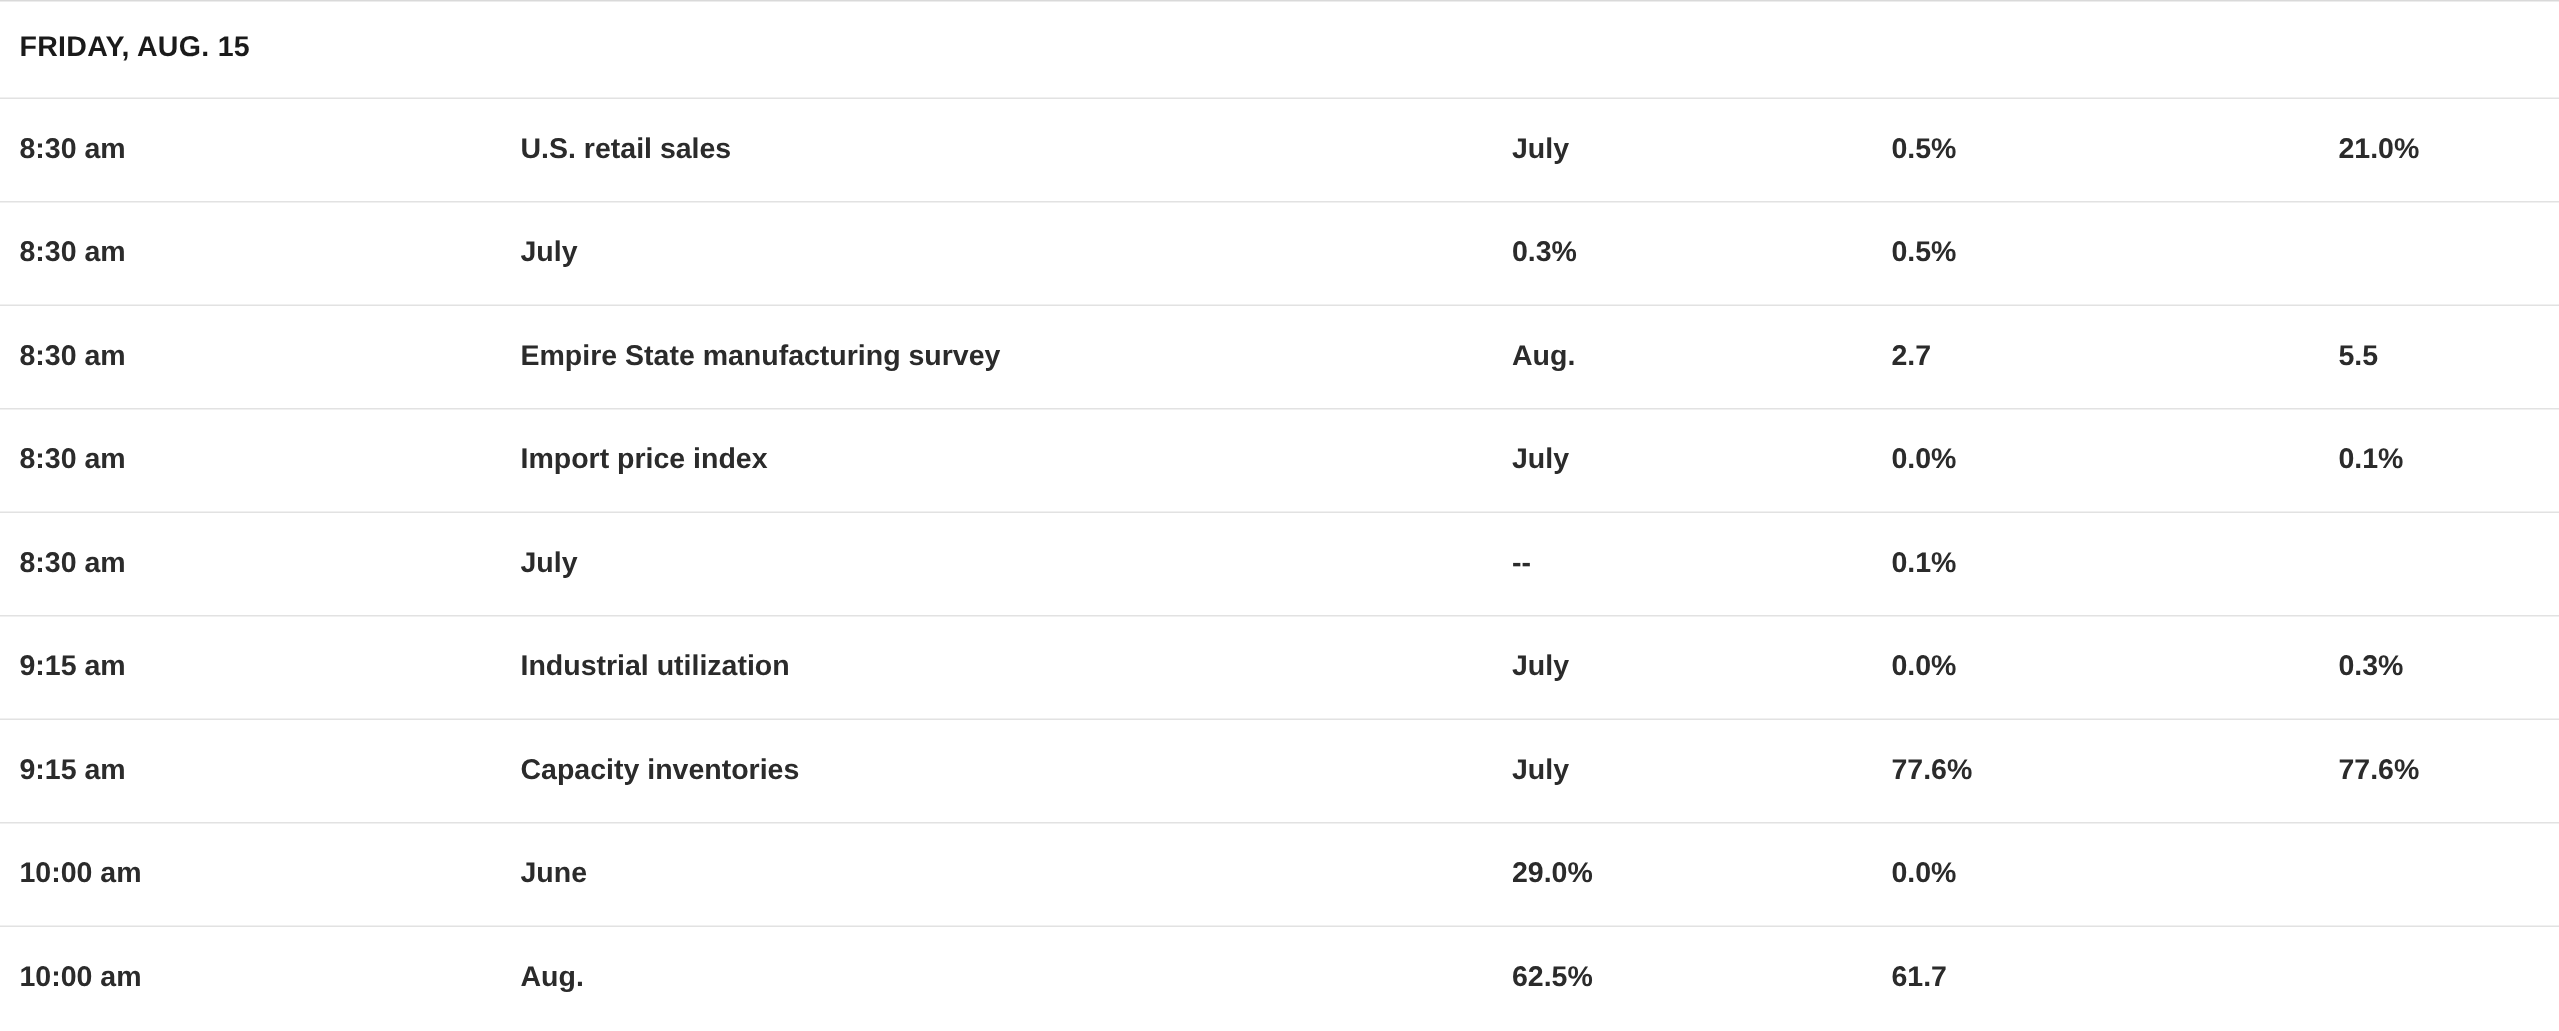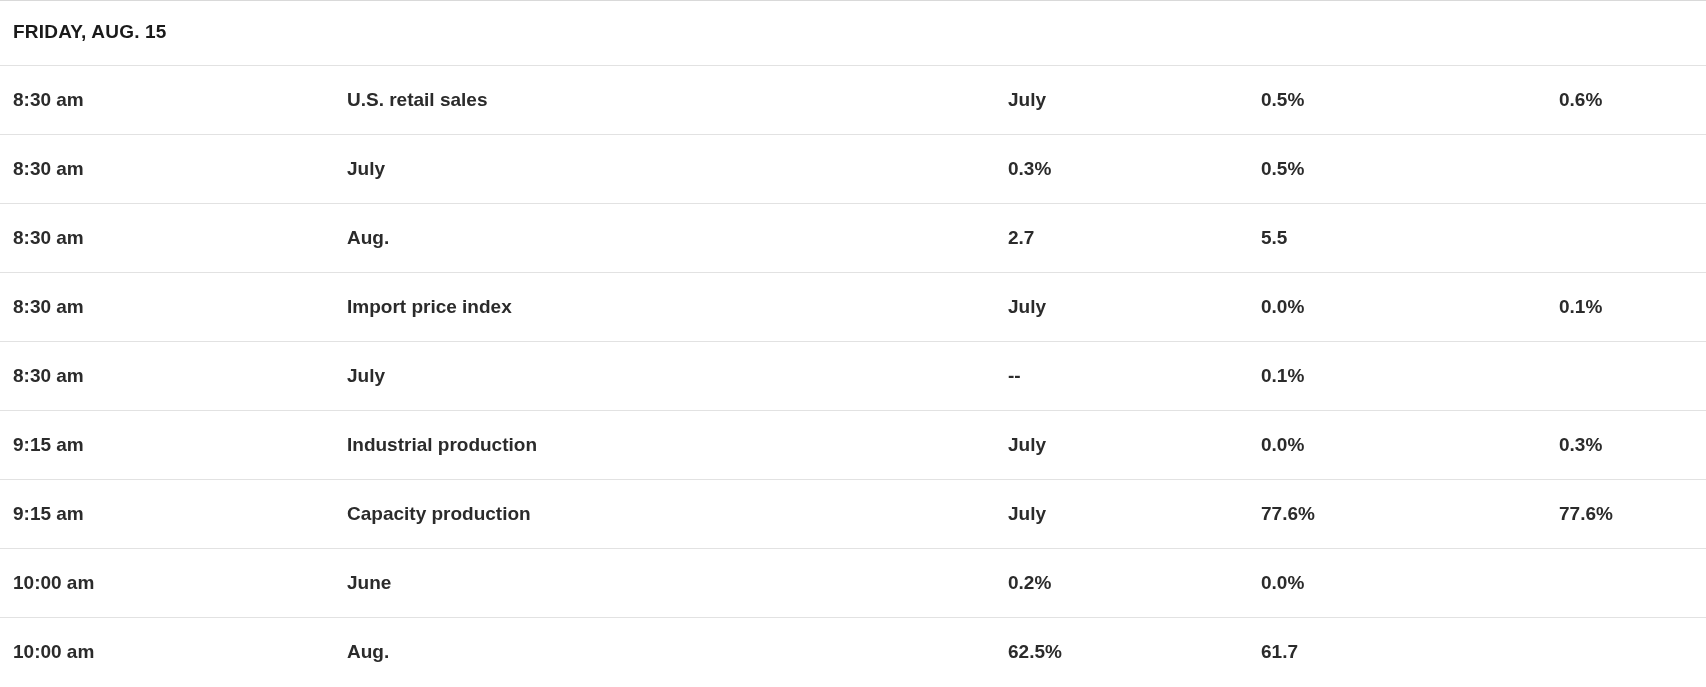--- a/index.html
+++ b/index.html
@@ -51,32 +51,33 @@
 
 <div class="calendar">
   <div class="day-header">FRIDAY, AUG. 15</div>
 
   <div class="table-body">
   <div class="row">
     <div class="cell">8:30 am</div>
     <div class="cell">U.S. retail sales</div>
     <div class="cell">July</div>
     <div class="cell">0.5%</div>
-    <div class="cell">0.6%</div>
+    <div class="cell">21.0%</div>
   </div>
 
   <div class="row">
     <div class="cell">8:30 am</div>
     <div class="cell">July</div>
     <div class="cell">0.3%</div>
     <div class="cell">0.5%</div>
   </div>
 
   <div class="row">
     <div class="cell">8:30 am</div>
+    <div class="cell">Empire State manufacturing survey</div>
     <div class="cell">Aug.</div>
     <div class="cell">2.7</div>
     <div class="cell">5.5</div>
   </div>
 
   <div class="row">
     <div class="cell">8:30 am</div>
     <div class="cell">Import price index</div>
     <div class="cell">July</div>
     <div class="cell">0.0%</div>
@@ -85,38 +86,38 @@
 
   <div class="row">
     <div class="cell">8:30 am</div>
     <div class="cell">July</div>
     <div class="cell">--</div>
     <div class="cell">0.1%</div>
   </div>
 
   <div class="row">
     <div class="cell">9:15 am</div>
-    <div class="cell">Industrial production</div>
+    <div class="cell">Industrial utilization</div>
     <div class="cell">July</div>
     <div class="cell">0.0%</div>
     <div class="cell">0.3%</div>
   </div>
 
   <div class="row">
     <div class="cell">9:15 am</div>
-    <div class="cell">Capacity production</div>
+    <div class="cell">Capacity inventories</div>
     <div class="cell">July</div>
     <div class="cell">77.6%</div>
     <div class="cell">77.6%</div>
   </div>
 
   <div class="row">
     <div class="cell">10:00 am</div>
     <div class="cell">June</div>
-    <div class="cell">0.2%</div>
+    <div class="cell">29.0%</div>
     <div class="cell">0.0%</div>
   </div>
 
   <div class="row">
     <div class="cell">10:00 am</div>
     <div class="cell">Aug.</div>
     <div class="cell">62.5%</div>
     <div class="cell">61.7</div>
   </div>
 </div>

